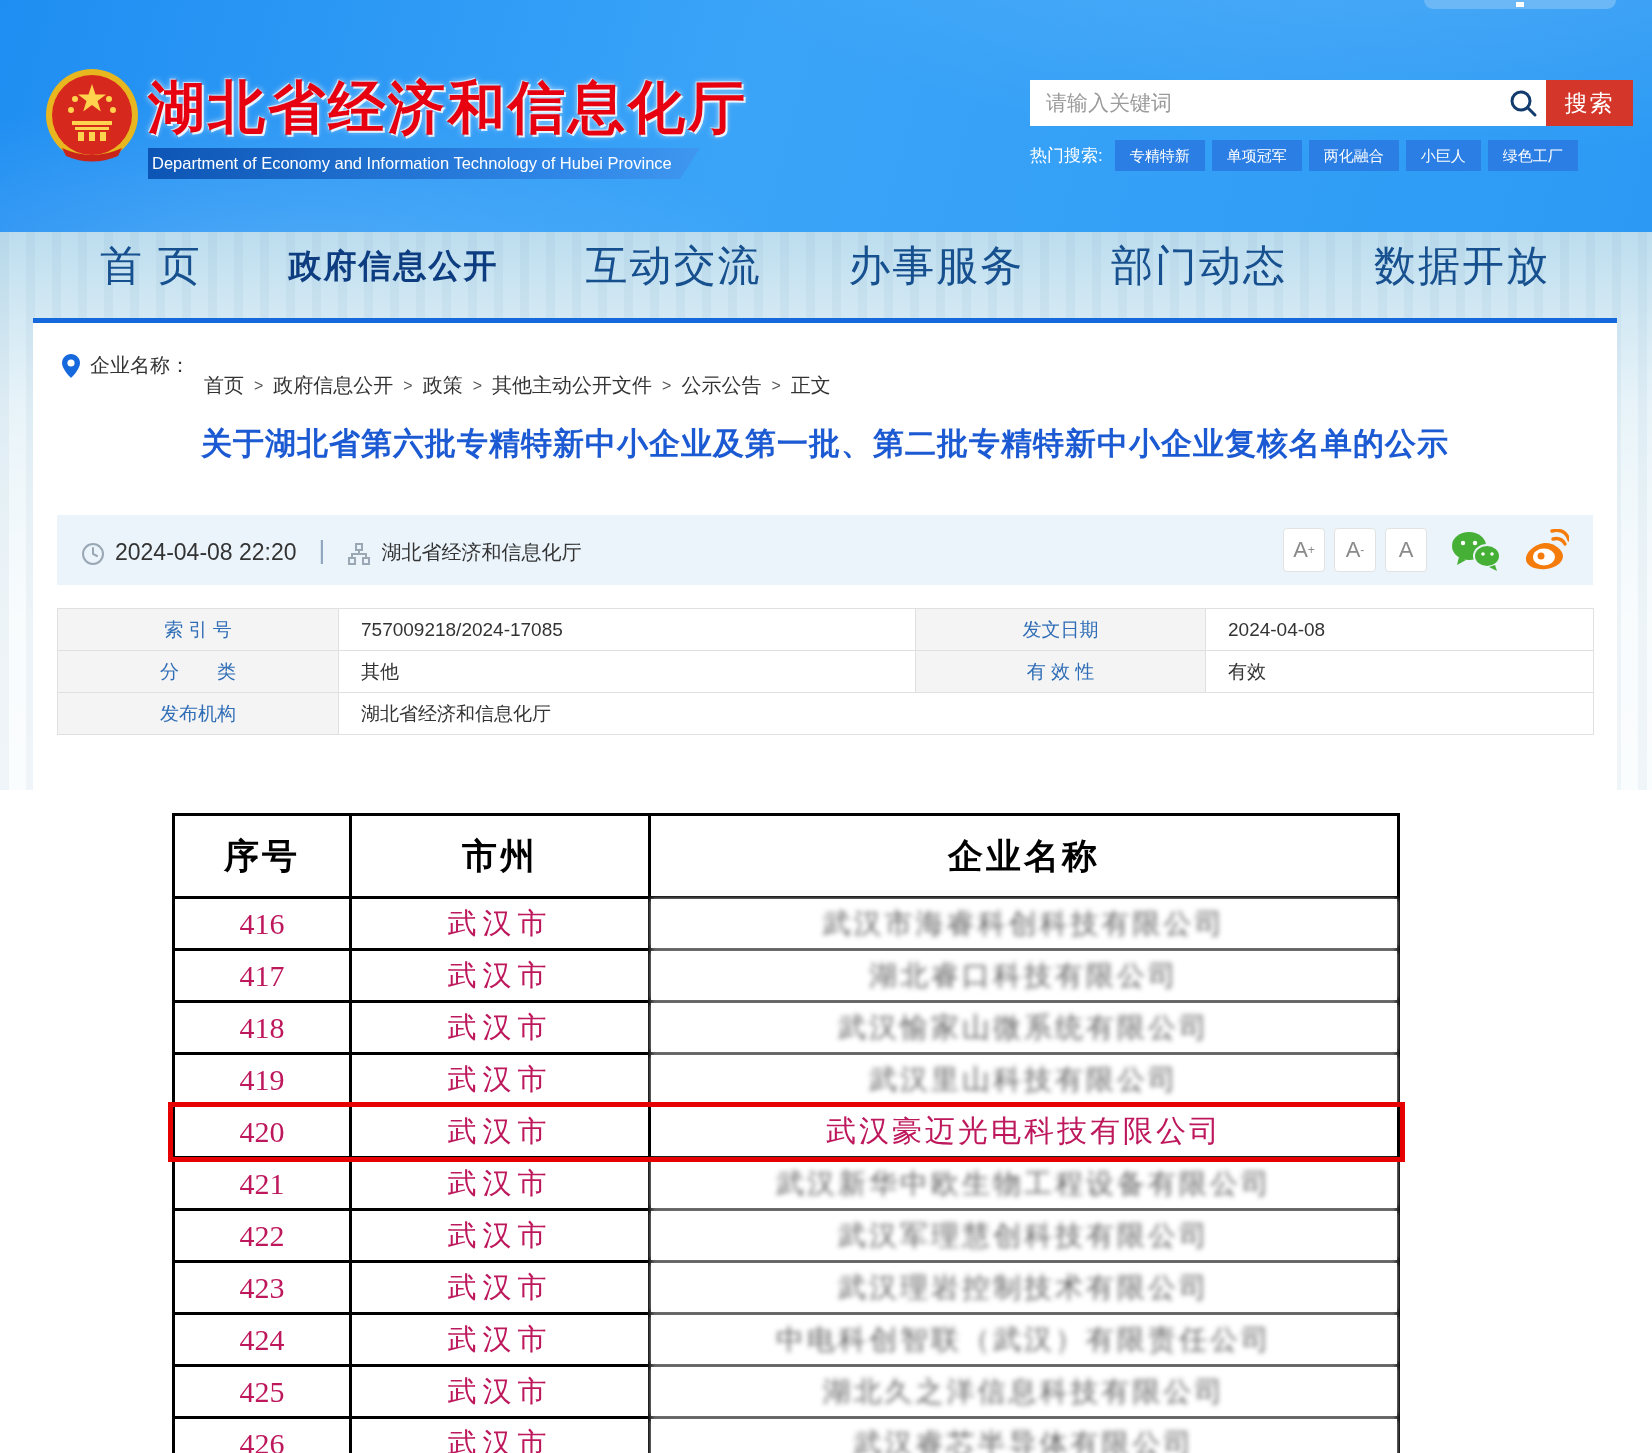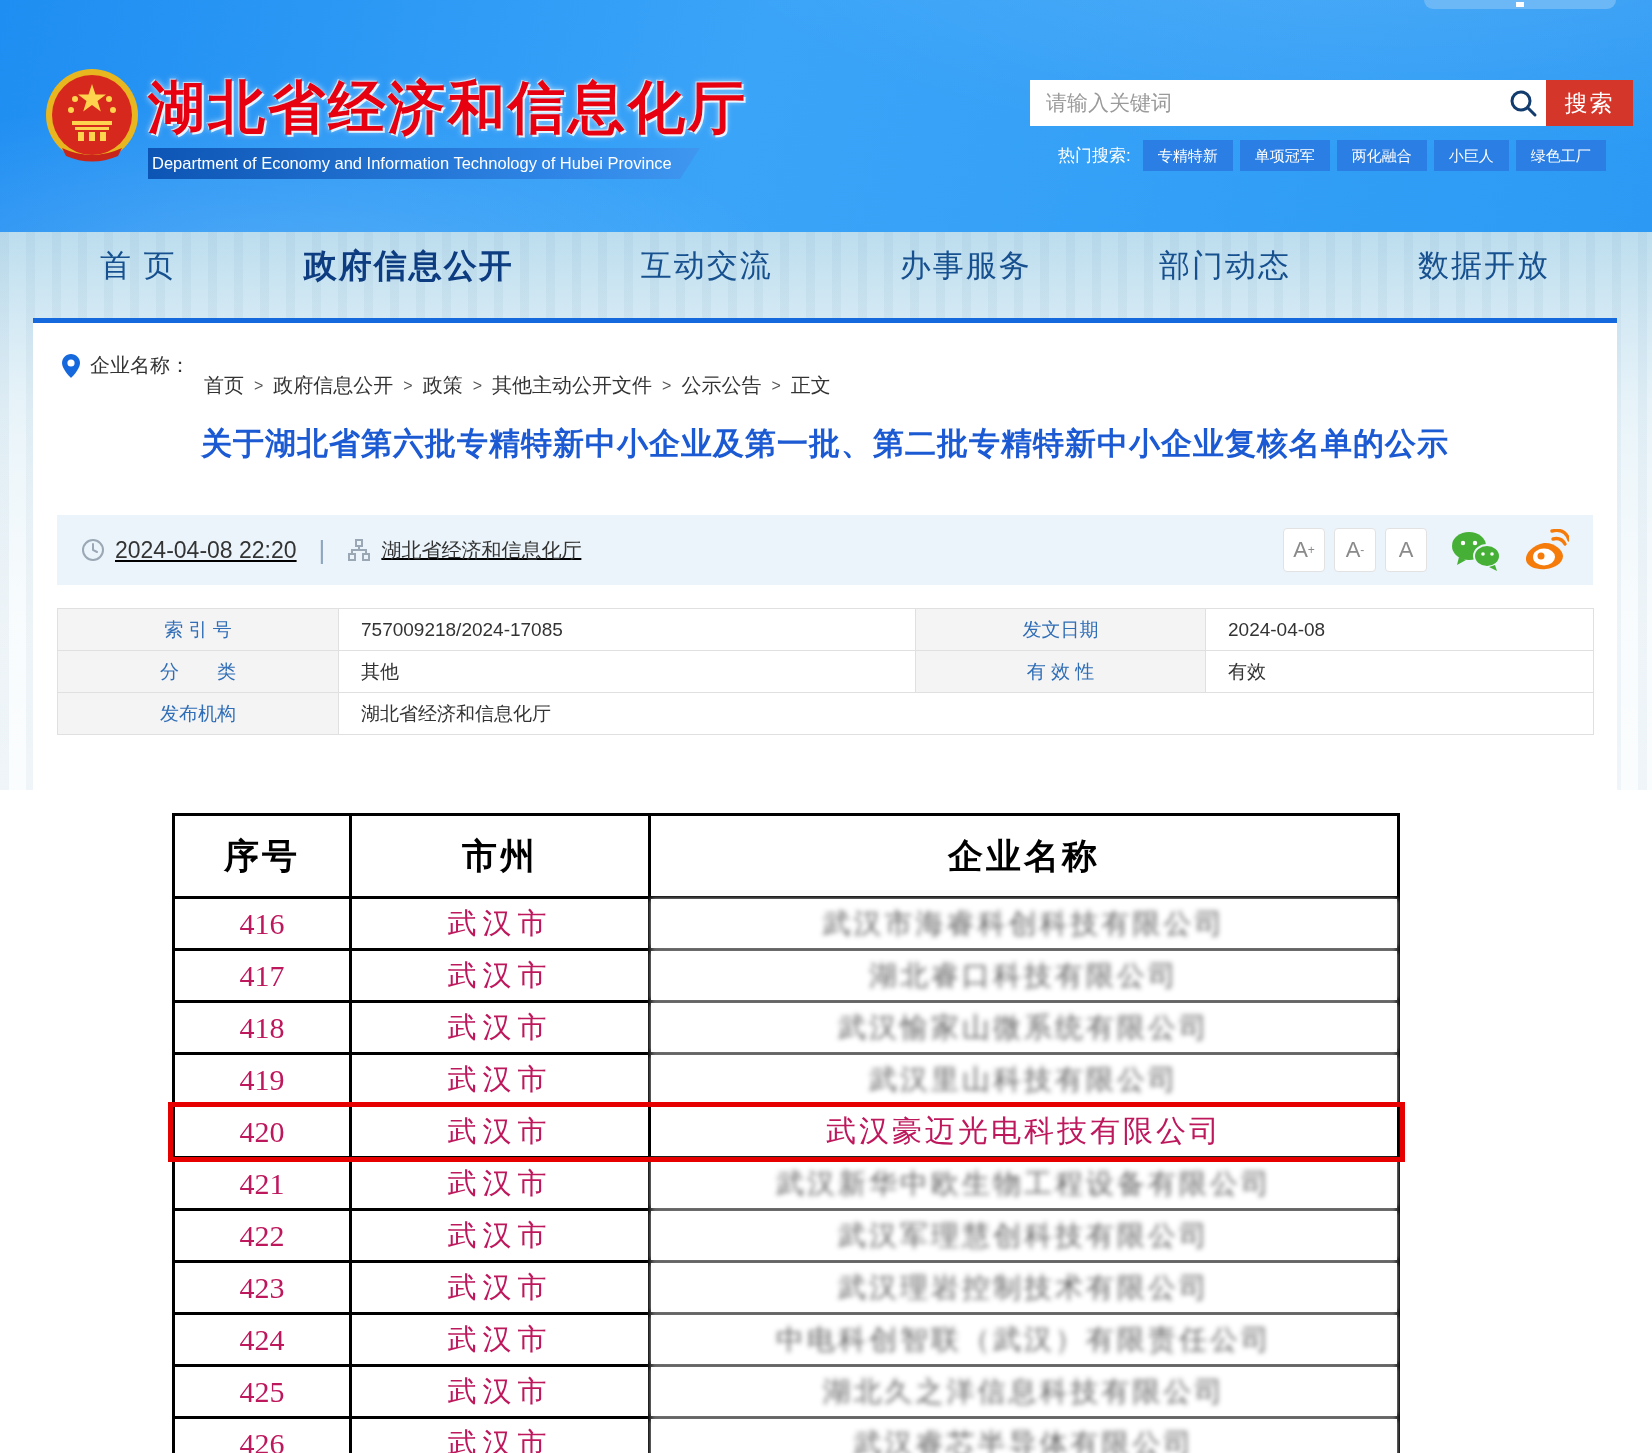--- a/index.html
+++ b/index.html
@@ -22,50 +22,50 @@
     padding-left:4px;background:linear-gradient(90deg,#0d55b4,#2f86e6 75%,#3f97f0);
     clip-path:polygon(0 0,100% 0,calc(100% - 20px) 100%,0 100%);white-space:nowrap;}
 
   .search-box{position:absolute;left:1030px;top:80px;width:516px;height:46px;background:#fff;display:flex;align-items:center;}
   .search-input{flex:1;height:100%;border:none;outline:none;font-size:21px;padding:0 0 0 16px;color:#333;font-family:inherit;background:transparent;}
   .search-input::placeholder{color:#9a9a9a;}
   .search-mag{width:46px;height:46px;display:flex;align-items:center;justify-content:center;cursor:pointer;}
   .search-btn{position:absolute;left:1546px;top:80px;width:87px;height:46px;background:#d5362a;color:#fff;border:none;
     font-size:23px;font-family:inherit;cursor:pointer;letter-spacing:2px;}
   .hot-row{position:absolute;left:1030px;top:140px;display:flex;align-items:center;}
-  .hot-label{color:#ffffff;font-size:17px;margin-right:12px;white-space:nowrap;margin-left:28px;}
+  .hot-label{color:#ffffff;font-size:17px;margin-right:12px;white-space:nowrap;}
   .hot-btn{background:#2b7ee3;color:#fff;font-size:15px;height:31px;line-height:31px;padding:0 15px;margin-right:7px;
     cursor:pointer;white-space:nowrap;}
 
   
   .photo-bg{position:absolute;left:0;top:232px;width:1652px;height:558px;
     background:
       repeating-linear-gradient(90deg,rgba(90,140,175,.07) 0 9px,transparent 9px 26px),
       linear-gradient(180deg,rgba(255,255,255,.10),rgba(255,255,255,.55) 30%,rgba(255,255,255,.82) 70%),
       linear-gradient(180deg,#b4d9ec,#cfe7f3 40%,#e6f3f9);}
   .nav-bar{position:absolute;left:60px;top:232px;width:1530px;height:68px;display:flex;align-items:center;
     justify-content:space-between;padding:0 40px;box-sizing:border-box;}
-  .nav-item{font-size:31px;color:#17508f;cursor:pointer;white-space:nowrap;letter-spacing:2px;}
+  .nav-item{font-size:42px;color:#17508f;cursor:pointer;white-space:nowrap;letter-spacing:2px;}
   .nav-item.active{font-weight:bold;font-size:33px;color:#0d3d80;}
 
   
   .panel{position:absolute;left:33px;top:318px;width:1584px;height:1135px;background:#ffffff;border-top:5px solid #1668dd;box-sizing:border-box;}
 
   .breadcrumb{position:absolute;left:62px;top:332px;display:flex;align-items:center;font-size:20px;color:#333;}
   .breadcrumb .pin{margin-right:10px;display:flex;align-items:center;}
   .crumb{cursor:pointer;margin:0 6px;white-space:nowrap;color:#333;}
   .crumb-sep{color:#555;font-size:16px;margin:0 4px;}
   .bc-label{white-space:nowrap;margin-right:8px;}
 
   .article-title{position:absolute;left:33px;top:423px;width:1584px;text-align:center;font-size:31px;font-weight:600;
     color:#1b5ad2;letter-spacing:1px;}
 
   
   .meta-band{position:absolute;left:57px;top:515px;width:1536px;height:70px;background:#ebf4fb;display:flex;align-items:center;box-sizing:border-box;padding:0 24px;}
-  .meta-left{display:flex;align-items:center;text-decoration:underline;}
+  .meta-left{display:flex;align-items:flex-end;}
   .meta-time{font-size:23px;color:#333;margin-left:10px;}
   .meta-sep{color:#8fa6c0;font-size:26px;margin:0 22px;font-weight:200;}
   .meta-src{font-size:20px;color:#333;margin-left:10px;}
   .meta-right{margin-left:auto;display:flex;align-items:center;}
   .font-btn{width:40px;height:42px;background:#fff;border:1px solid #e2e2e2;border-radius:4px;color:#8a8a8a;font-size:22px;
     display:flex;align-items:center;justify-content:center;margin-left:9px;cursor:pointer;}
   .font-btn sup{font-size:12px;line-height:0;}
   .share-icon{margin-left:22px;cursor:pointer;display:flex;align-items:center;}
 
   

